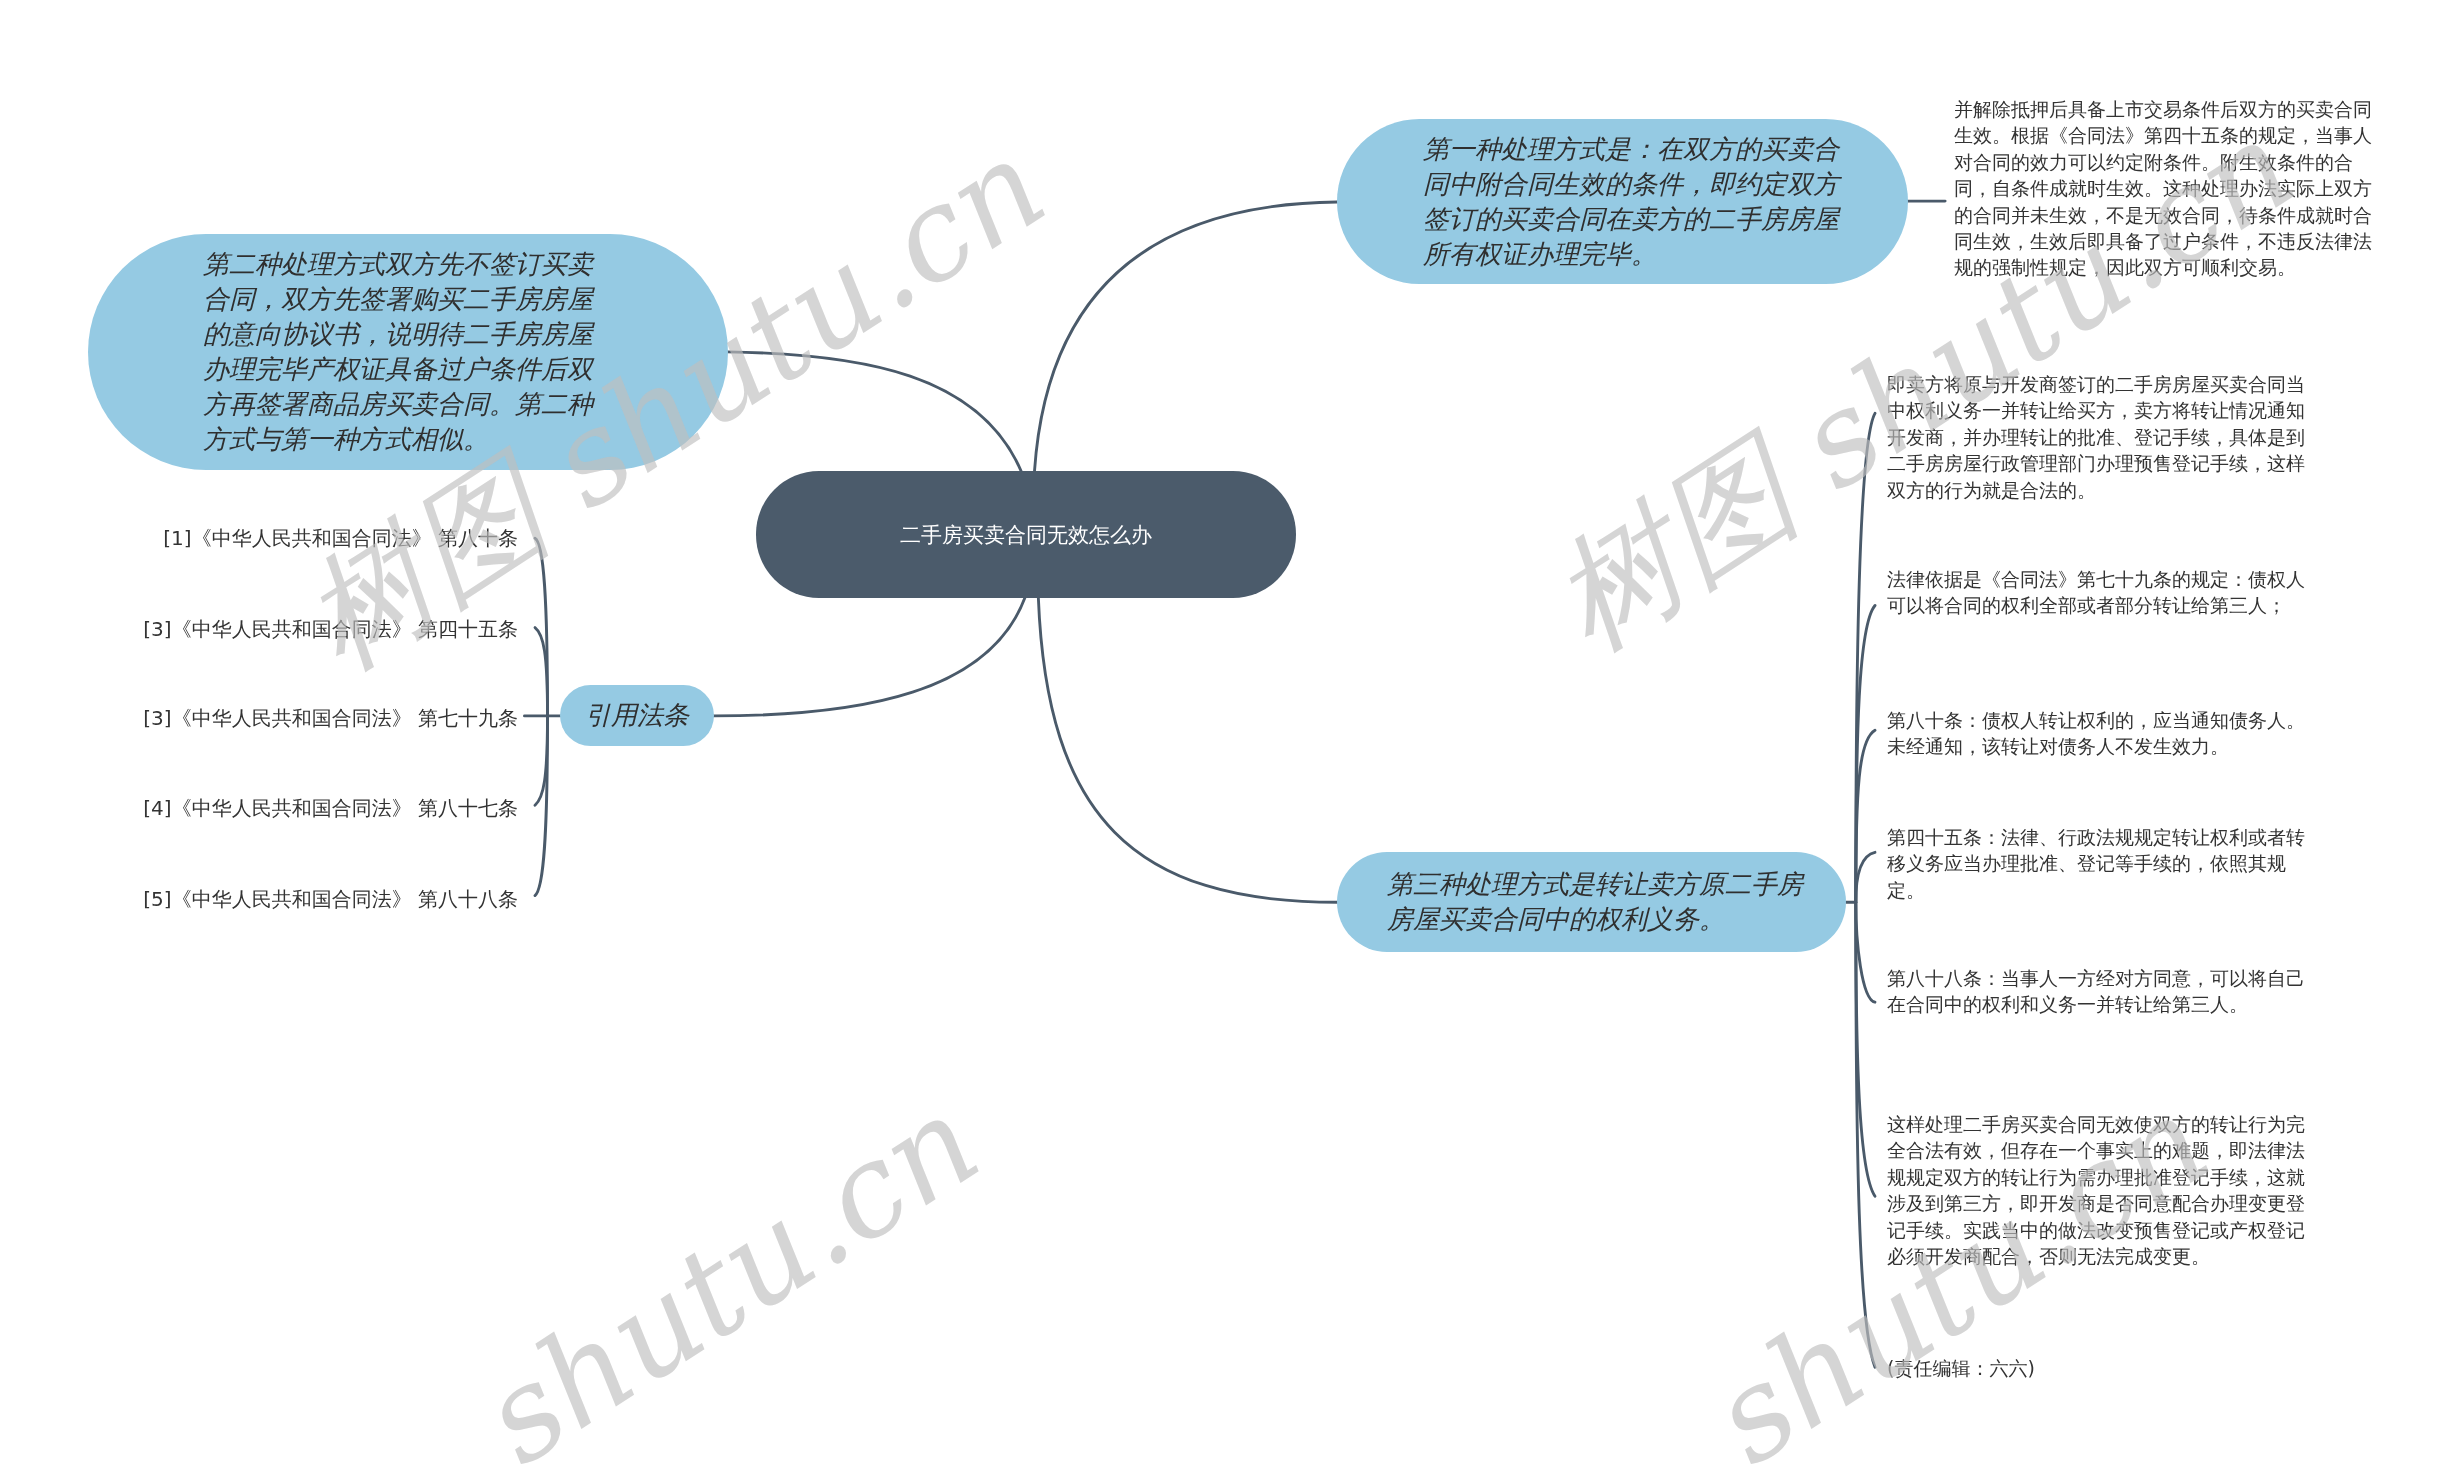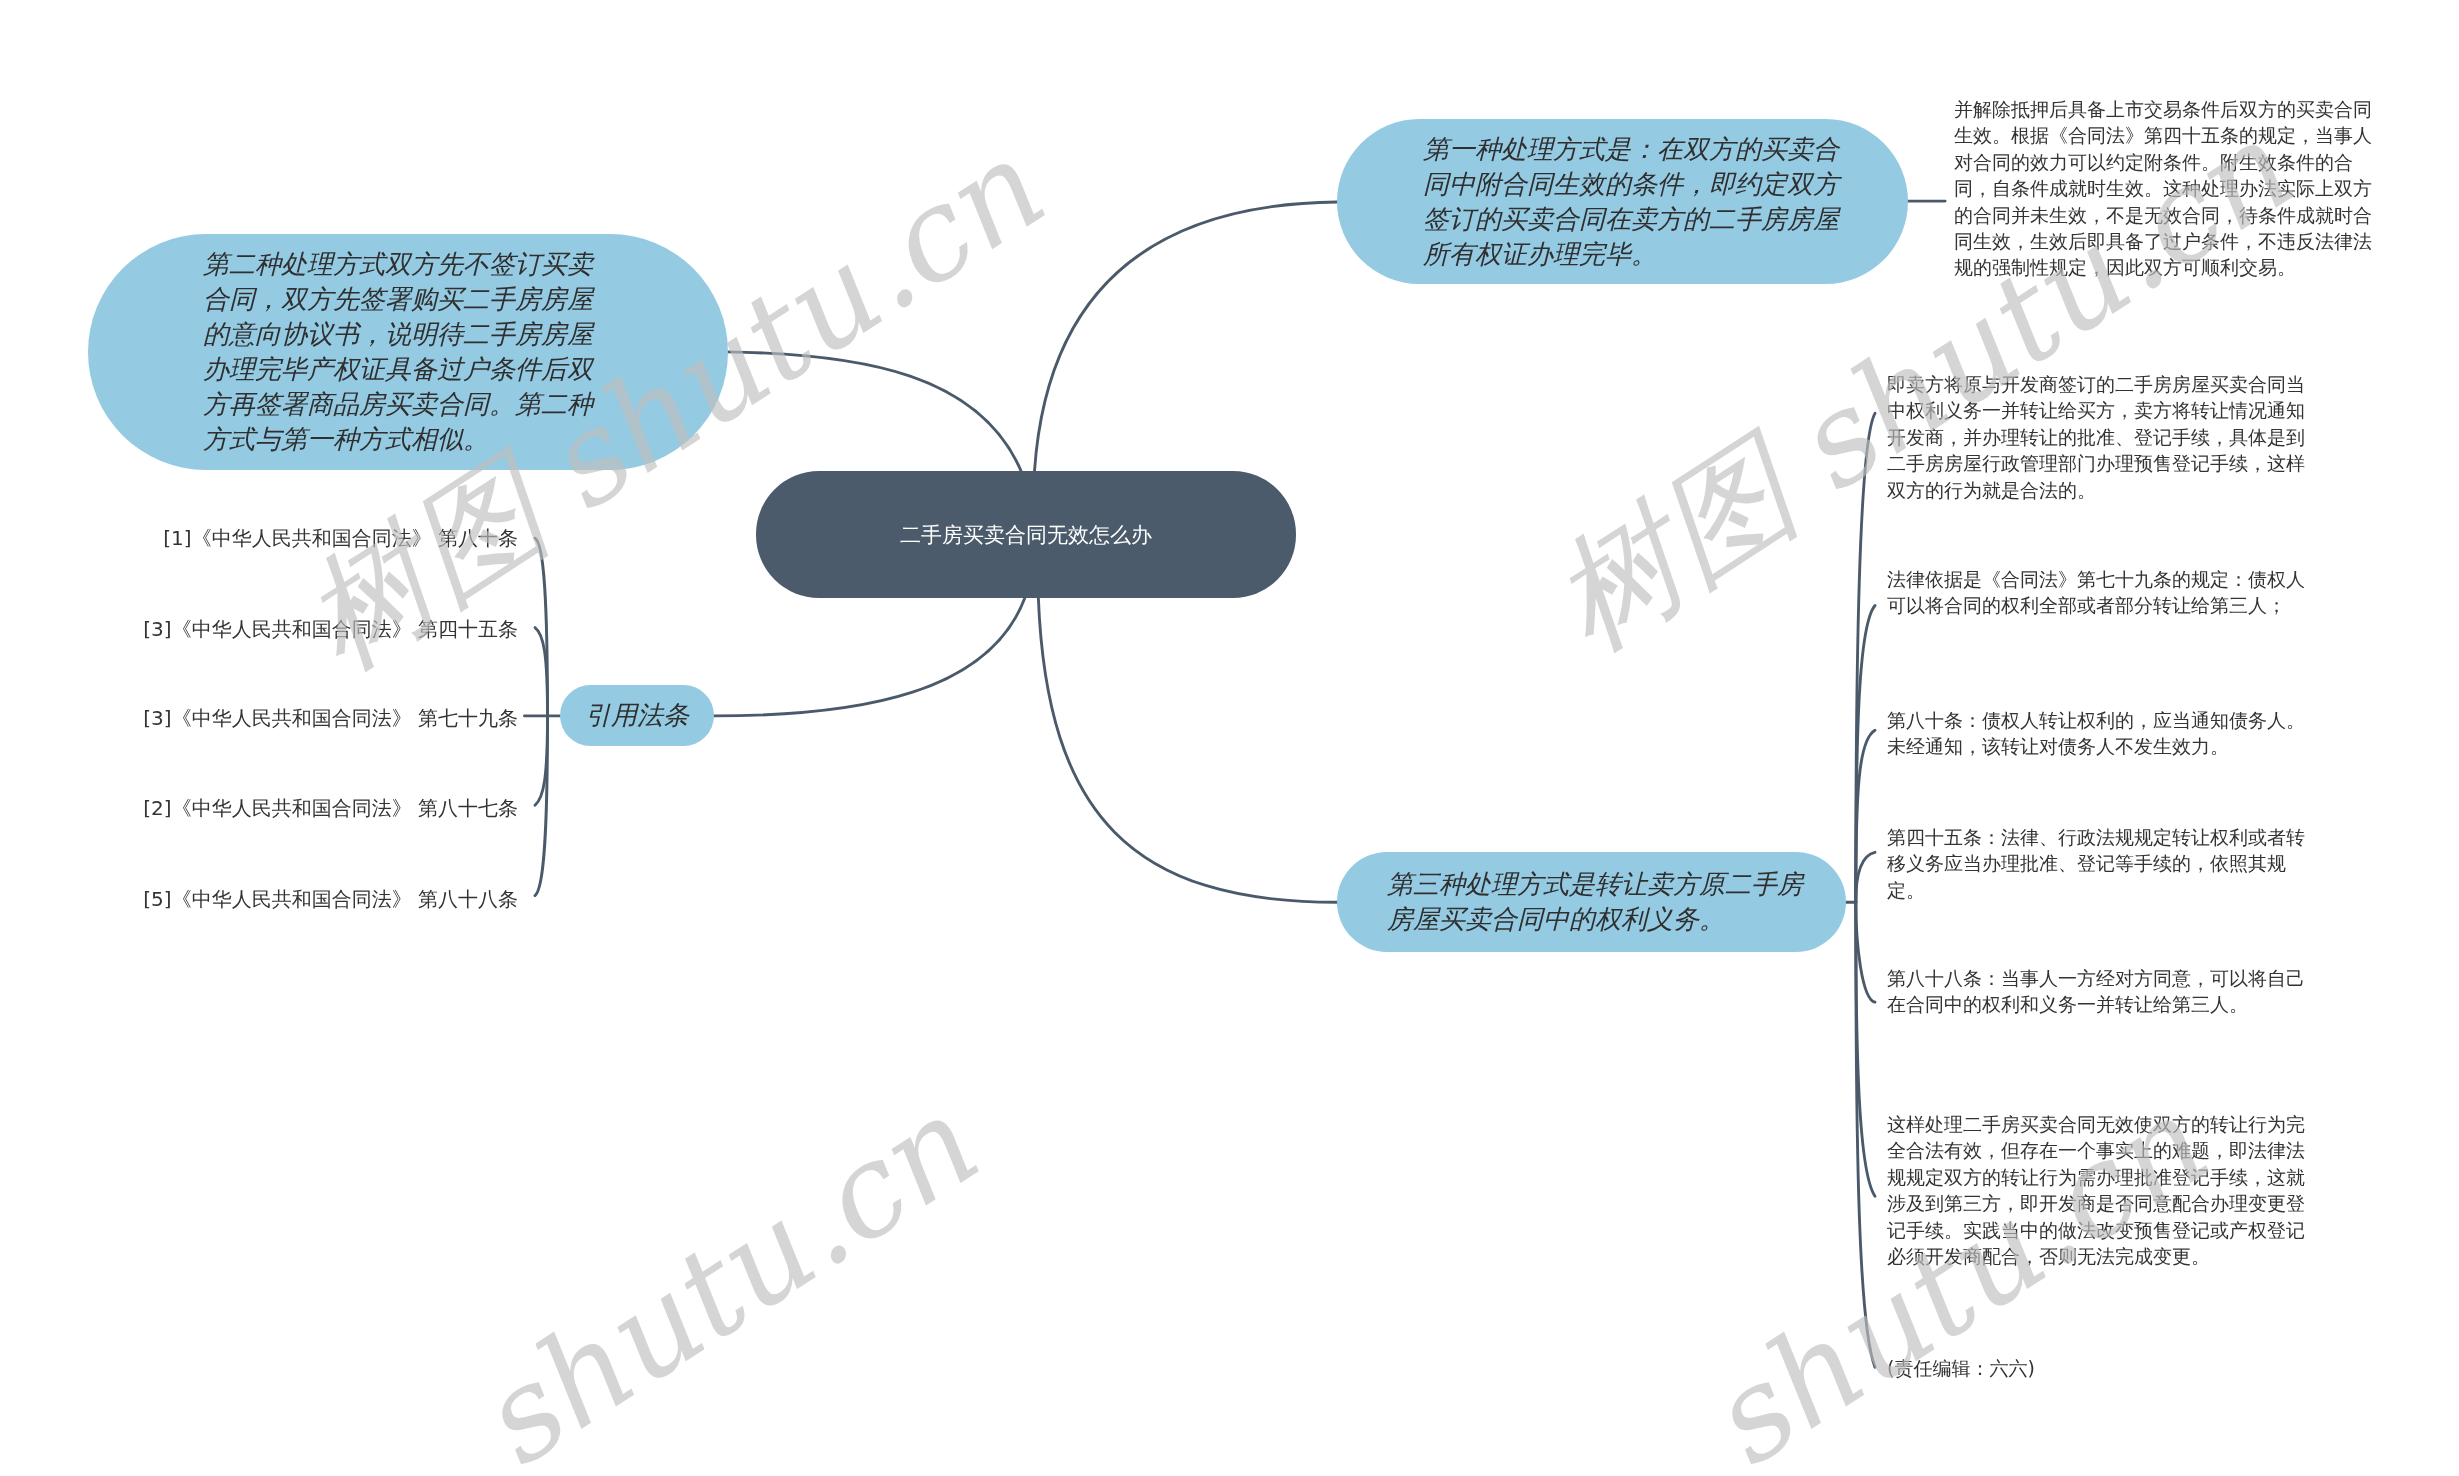--- a/index.html
+++ b/index.html
@@ -95,21 +95,21 @@
   <div class="leaf leaf-right" style="top:1111px;">这样处理二手房买卖合同无效使双方的转让行为完全合法有效，但存在一个事实上的难题，即法律法规规定双方的转让行为需办理批准登记手续，这就涉及到第三方，即开发商是否同意配合办理变更登记手续。实践当中的做法改变预售登记或产权登记必须开发商配合，否则无法完成变更。</div>
   <div class="leaf leaf-right" style="top:1355px;">(责任编辑：六六)</div>
 
   <div class="node topic topic-cite">
     <span>引用法条</span>
   </div>
 
   <div class="cite" style="top:525px;">[1]《中华人民共和国合同法》 第八十条</div>
   <div class="cite" style="top:616px;">[3]《中华人民共和国合同法》 第四十五条</div>
   <div class="cite" style="top:705px;">[3]《中华人民共和国合同法》 第七十九条</div>
-  <div class="cite" style="top:795px;">[2]《中华人民共和国合同法》 第八十七条</div>
+  <div class="cite" style="top:795px;">[4]《中华人民共和国合同法》 第八十七条</div>
   <div class="cite" style="top:886px;">[5]《中华人民共和国合同法》 第八十八条</div>
 
   <div class="wm" style="left:365px; top:538px;">树图 shutu.cn</div>
   <div class="wm" style="left:1614px; top:519px;">树图 shutu.cn</div>
   <div class="wm" style="left:538px; top:1345px;">shutu.cn</div>
   <div class="wm" style="left:1768px; top:1345px;">shutu.cn</div>
 </div>
 
 
 </body></html>

